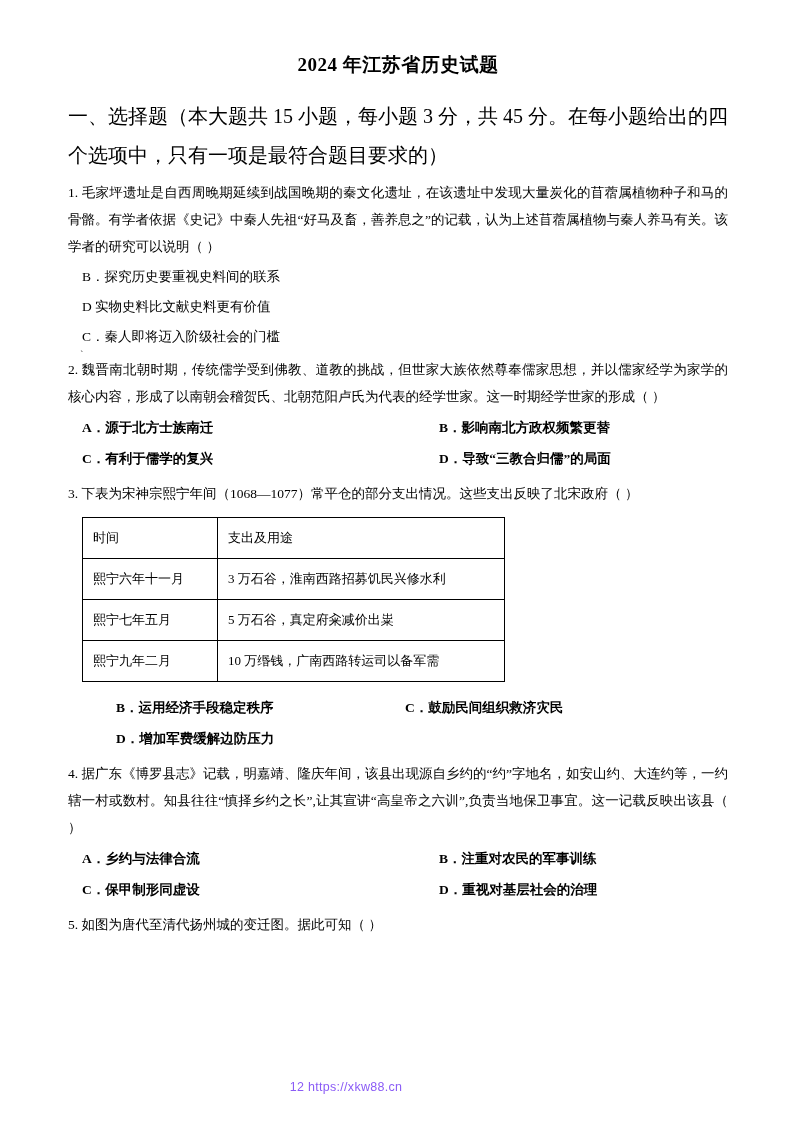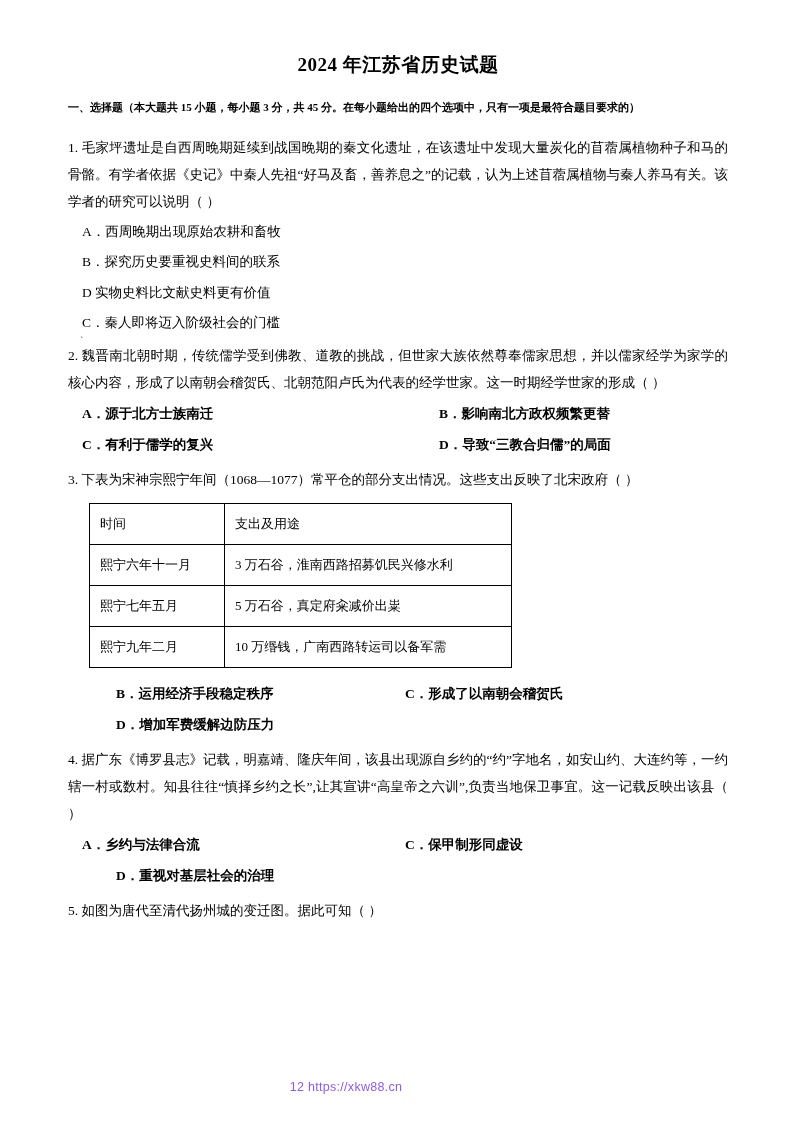--- a/index.html
+++ b/index.html
@@ -30,24 +30,24 @@
   }
   .doc-title {
     font-size: 19px;
     font-weight: bold;
     text-align: center;
     letter-spacing: 0.5px;
     margin: 0 0 18px 0;
     line-height: 1.4;
   }
   .section-head {
-    font-size: 11px;
-    font-weight: bold;
+    font-size: 20px;
+    font-weight: normal;
     line-height: 1.95;
-    margin-bottom: 16px;
+    margin-bottom: 4px;
     text-align: justify;
   }
   .q {
     font-size: 13.5px;
     line-height: 2.0;
     text-align: justify;
     margin-bottom: 2px;
   }
   .opts-stack .opt {
     font-size: 13.5px;
@@ -65,21 +65,21 @@
     line-height: 2.3;
     box-sizing: border-box;
     font-weight: bold;
   }
   .opts-grid .opt.right {
     padding-left: 34px;
   }
   .small-gap { height: 6px; }
   table.data {
     border-collapse: collapse;
-    margin: 10px 0 10px 21px;
+    margin: 10px 0 10px 14px;
     width: 384px;
     table-layout: fixed;
   }
   table.data td {
     border: 1px solid #000000;
     padding: 9px 8px 9px 10px;
     font-size: 13px;
     line-height: 1.5;
     vertical-align: middle;
     height: 22px;
@@ -114,21 +114,20 @@
 
     <h1 class="doc-title">2024 年江苏省历史试题</h1>
 
     <div class="section-head">一、选择题（本大题共 15 小题，每小题 3 分，共 45 分。在每小题给出的四个选项中，只有一项是最符合题目要求的）</div>
 
     <div class="q">
       <span>1.</span>
       <span>毛家坪遗址是自西周晚期延续到战国晚期的秦文化遗址，在该遗址中发现大量炭化的苜蓿属植物种子和马的骨骼。有学者依据《史记》中秦人先祖“好马及畜，善养息之”的记载，认为上述苜蓿属植物与秦人养马有关。该学者的研究可以说明（      ）</span>
     </div>
     <div class="opts-stack">
-      <div class="opt">A．西周晚期出现原始农耕和畜牧</div>
       <div class="opt">B．探究历史要重视史料间的联系</div>
       <div class="opt">D  实物史料比文献史料更有价值</div>
       <div class="opt">C．秦人即将迈入阶级社会的门槛</div>
       <span class="dotmark">、</span>
     </div>
 
     <div class="small-gap"></div>
 
     <div class="q">
       <span>2.</span>
@@ -162,32 +161,33 @@
           <td class="c2">5 万石谷，真定府籴减价出粜</td>
         </tr>
         <tr>
           <td class="c1">熙宁九年二月</td>
           <td class="c2">10 万缗钱，广南西路转运司以备军需</td>
         </tr>
       </tbody>
     </table>
     <div class="opts-grid">
       <div class="opt right">B．运用经济手段稳定秩序</div>
-      <div class="opt">C．形成了以南朝会稽贺氏</div>
+      <div class="opt">C．鼓励民间组织救济灾民</div>
       <div class="opt right">D．增加军费缓解边防压力</div>
     </div>
 
     <div class="small-gap"></div>
 
     <div class="q">
       <span>4.</span>
       <span>据广东《博罗县志》记载，明嘉靖、隆庆年间，该县出现源自乡约的“约”字地名，如安山约、大连约等，一约辖一村或数村。知县往往“慎择乡约之长”,让其宣讲“高皇帝之六训”,负责当地保卫事宜。这一记载反映出该县（      ）</span>
     </div>
     <div class="opts-grid">
       <div class="opt">A．乡约与法律合流</div>
+      <div class="opt right">B．注重对农民的军事训练</div>
       <div class="opt">C．保甲制形同虚设</div>
       <div class="opt right">D．重视对基层社会的治理</div>
     </div>
 
     <div class="small-gap"></div>
 
     <div class="q">
       <span>5.</span>
       <span>如图为唐代至清代扬州城的变迁图。据此可知（      ）</span>
     </div>

